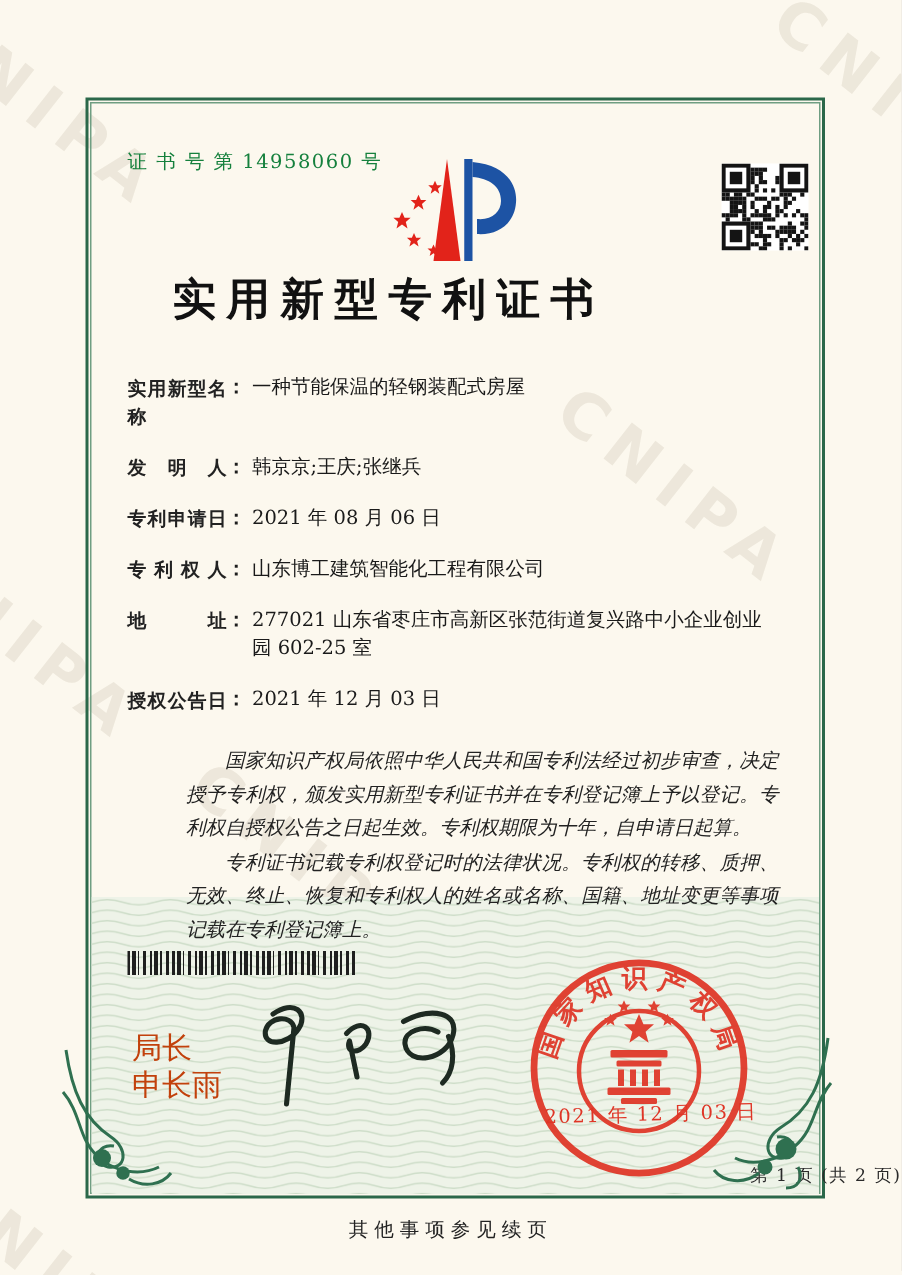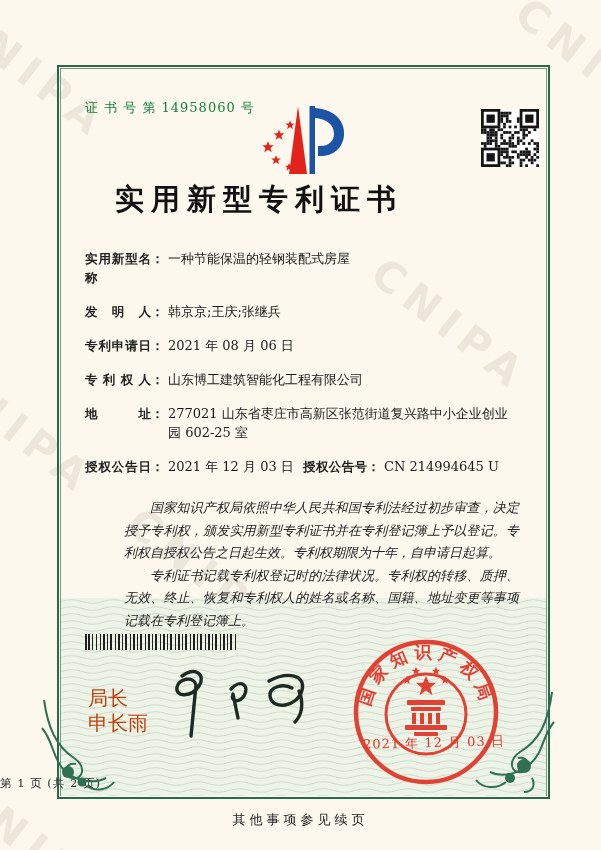--- a/index.html
+++ b/index.html
@@ -75,21 +75,21 @@
     position:absolute; left:363px; top:734px; z-index:6;
     font-size:13px; letter-spacing:1px; color:#df3526; transform:rotate(-1.5deg); white-space:nowrap;
   }
   
   .flourish { position:absolute; z-index:4; }
   .flourish.bl { left:34px; top:698px; }
   .flourish.br { left:462px; top:688px; }
   
   .page-no {
     position:absolute; left:0; top:776px; width:601px; z-index:3;
-    text-align:left; font-size:11.5px; letter-spacing:1px; color:#2a2a2a;
+    text-align:right; font-size:11.5px; letter-spacing:1px; color:#2a2a2a;
   }
   .cont-note {
     position:absolute; left:0; top:811px; width:601px; z-index:3;
     text-align:center; font-size:13px; letter-spacing:4px; color:#222;
   }
 </style>
 </head>
 <body>
 
 <div class="paper">
@@ -292,23 +292,20 @@
       <span class="flabel">专利申请日</span><span class="fcolon">：</span><span class="fvalue">2021 年 08 月 06 日</span>
     </div>
     <div class="frow">
       <span class="flabel">专利权人</span><span class="fcolon">：</span><span class="fvalue">山东博工建筑智能化工程有限公司</span>
     </div>
     <div class="frow addr">
       <span class="flabel">地址</span><span class="fcolon">：</span><span class="fvalue">277021 山东省枣庄市高新区张范街道复兴路中小企业创业园 602-25 室</span>
     </div>
     <div class="frow">
       <span class="flabel">授权公告日</span><span class="fcolon">：</span><span class="fvalue">2021 年 12 月 03 日</span>
-      <span class="pair2">
-        <span class="flabel">授权公告号</span><span class="fcolon">：</span><span class="fvalue">CN 214994645 U</span>
-      </span>
     </div>
   </div>
 
   <div class="legal">
     <p>国家知识产权局依照中华人民共和国专利法经过初步审查，决定授予专利权，颁发实用新型专利证书并在专利登记簿上予以登记。专利权自授权公告之日起生效。专利权期限为十年，自申请日起算。</p>
     <p>专利证书记载专利权登记时的法律状况。专利权的转移、质押、无效、终止、恢复和专利权人的姓名或名称、国籍、地址变更等事项记载在专利登记簿上。</p>
   </div>
 
   <div class="barcode"></div>
 

